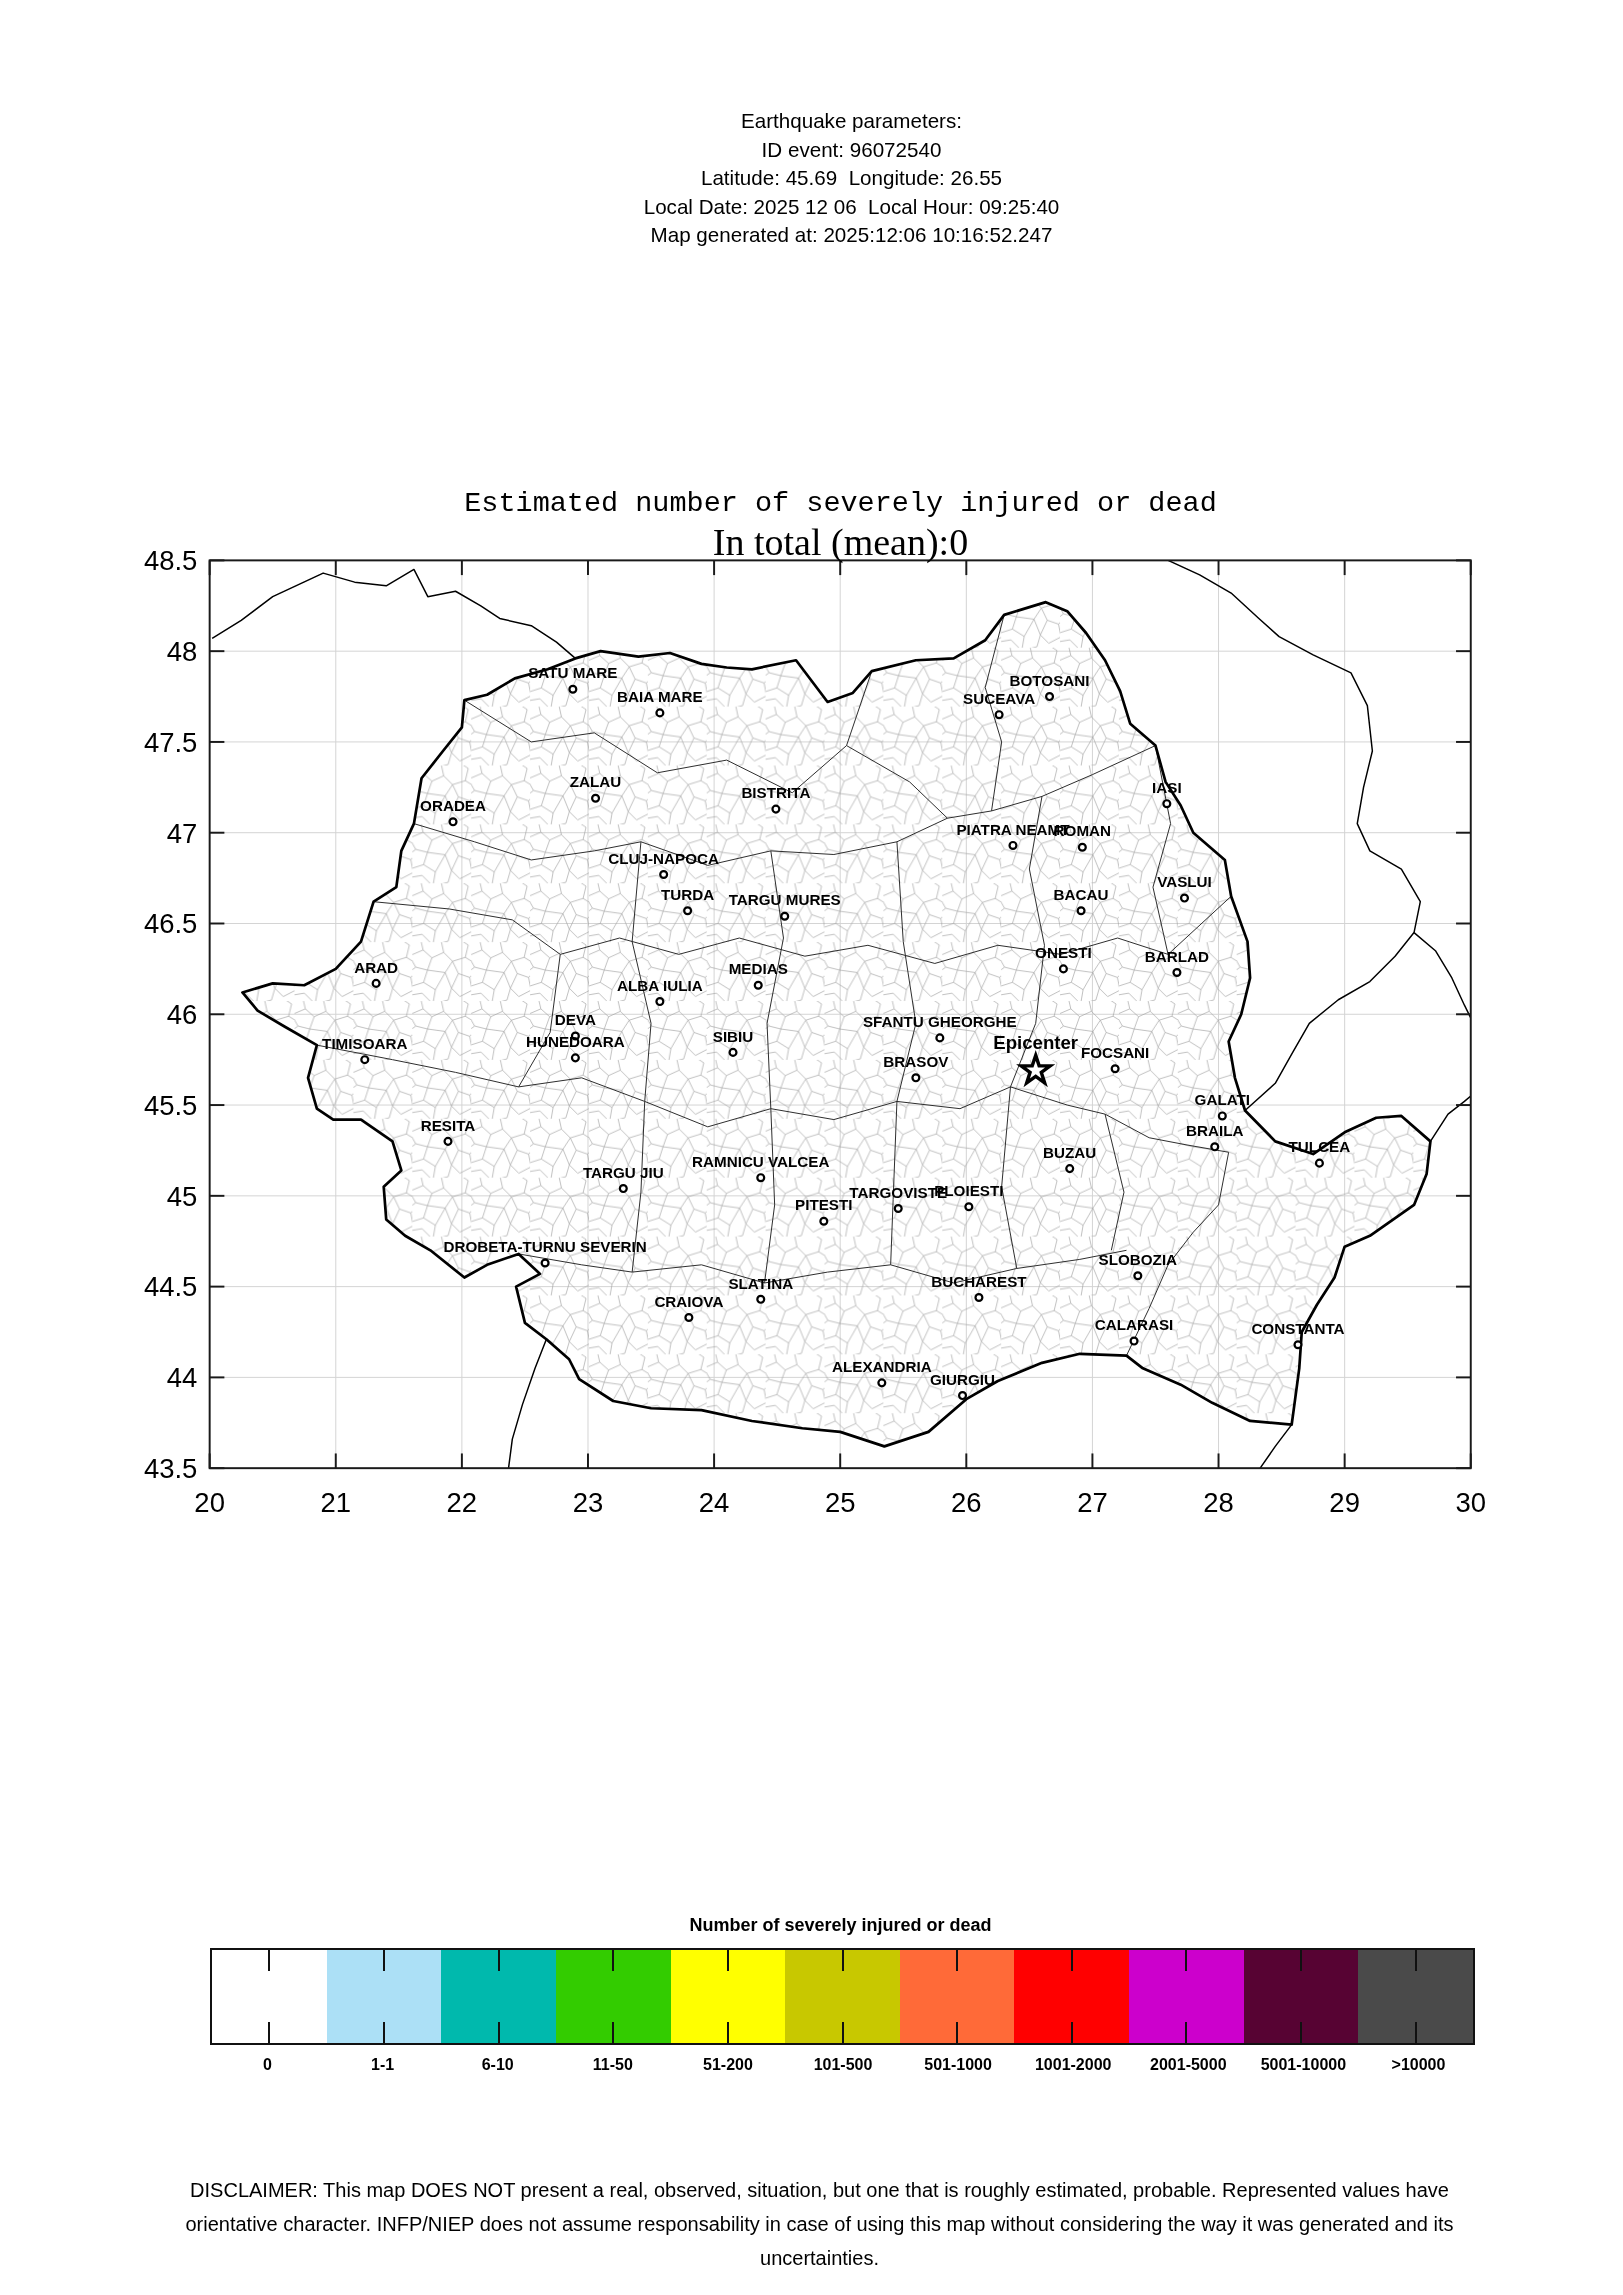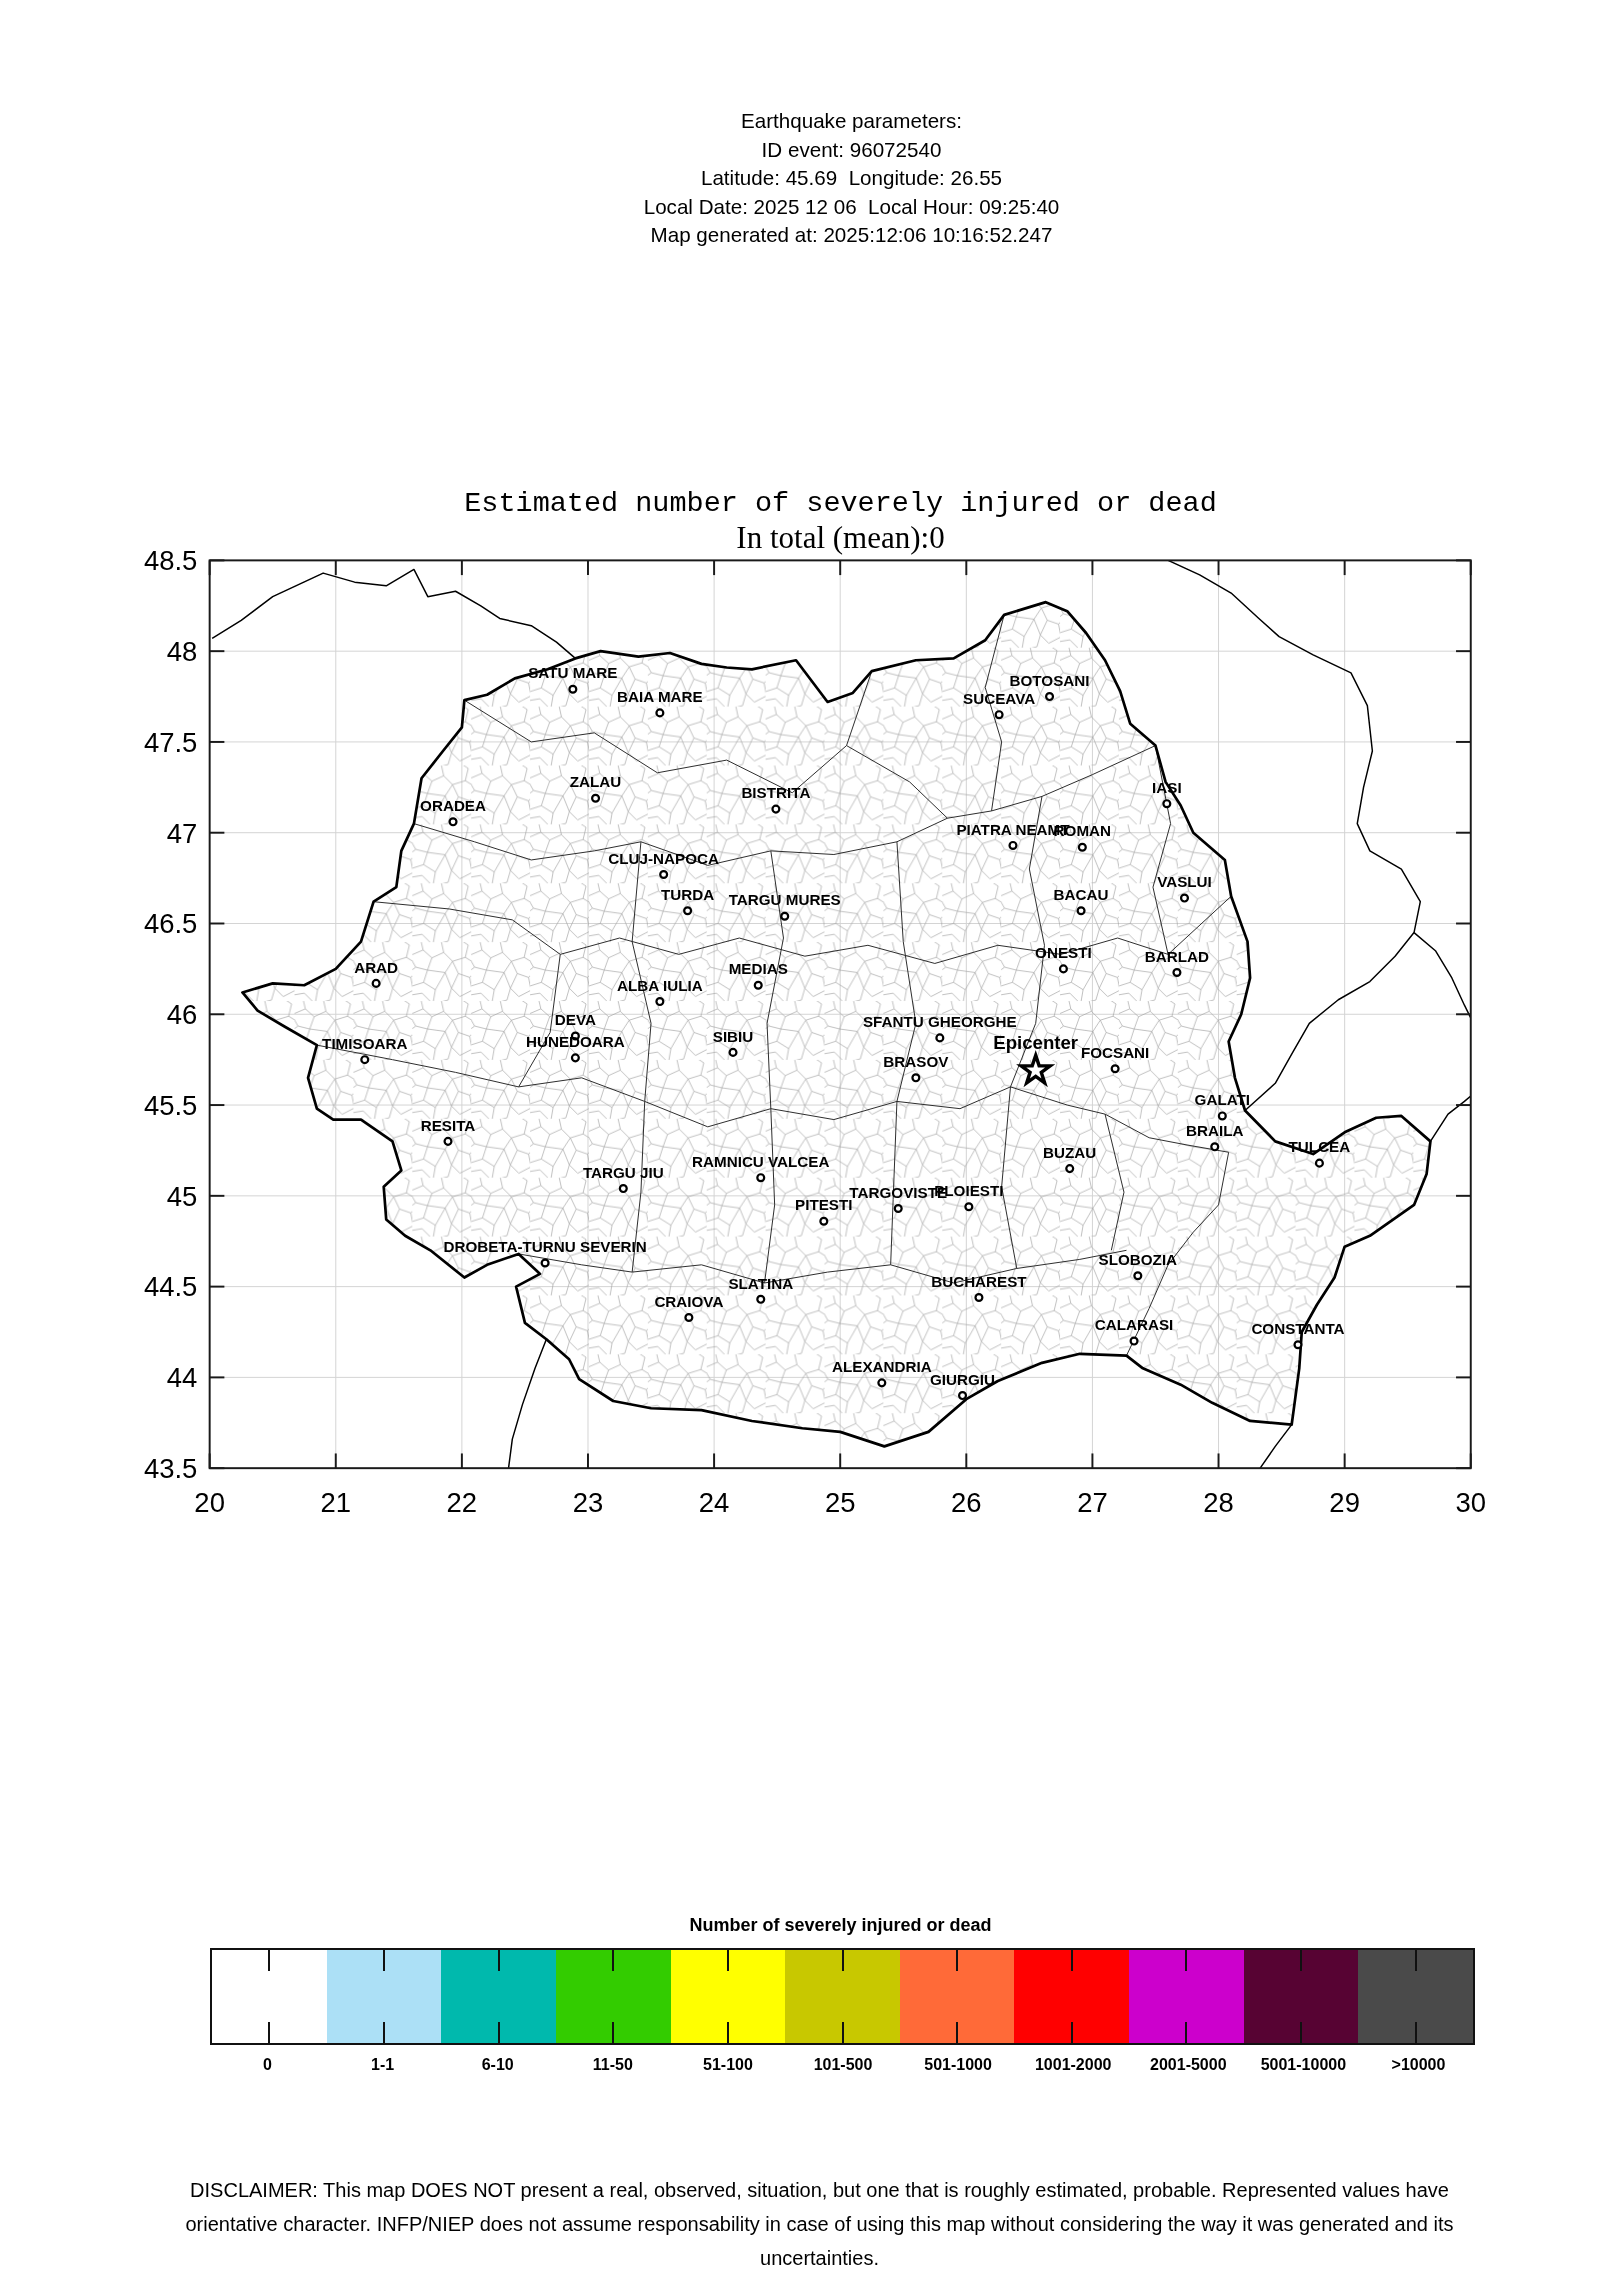--- a/index.html
+++ b/index.html
@@ -11,21 +11,21 @@
   .hdr{
     position:absolute;left:80px;top:107px;width:1543px;text-align:center;
     font-size:20.6px;line-height:28.5px;white-space:pre;
   }
   .map-title{
     position:absolute;left:210px;top:487px;width:1261px;text-align:center;
     font-family:Liberation Mono, monospace;font-size:28.5px;white-space:pre;
   }
   .map-subtitle{
     position:absolute;left:210px;top:520px;width:1261px;text-align:center;
-    font-family:"Liberation Serif", serif;font-size:31px;white-space:pre;
+    font-family:"Liberation Serif", serif;font-size:38px;white-space:pre;
   }
   .legend-title{
     position:absolute;left:210px;top:1903px;width:1261px;text-align:center;
     font-size:18px;font-weight:bold;margin-top:12px;
   }
   .legend-box{
     position:absolute;left:210px;top:1948px;width:1261px;height:93px;
     border:2.5px solid #111;display:flex;box-sizing:content-box;
   }
   .legend-seg{flex:1 1 0;position:relative;}
@@ -346,21 +346,21 @@
     <div class="legend-seg" style="background: rgb(74, 74, 74);">
       <div class="tick-top"></div>
       <div class="tick-bot"></div>
     </div>
   </div>
 <div class="legend-labels" id="legend-labels">
     <div class="legend-label">0</div>
     <div class="legend-label">1-1</div>
     <div class="legend-label">6-10</div>
     <div class="legend-label">11-50</div>
-    <div class="legend-label">51-100</div>
+    <div class="legend-label">51-200</div>
     <div class="legend-label">101-500</div>
     <div class="legend-label">501-1000</div>
     <div class="legend-label">1001-2000</div>
     <div class="legend-label">2001-5000</div>
     <div class="legend-label">5001-10000</div>
     <div class="legend-label">&gt;10000</div>
   </div>
 
 <div class="disclaimer" id="disclaimer-block">
     <div>DISCLAIMER: This map DOES NOT present a real, observed, situation, but one that is roughly estimated, probable. Represented values have</div>

